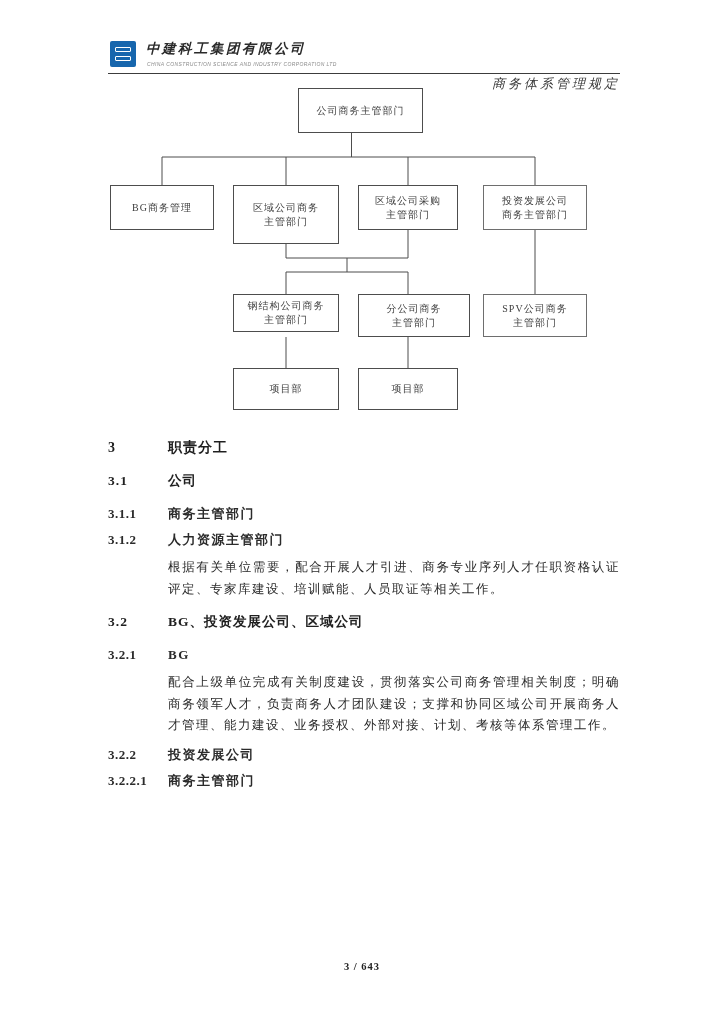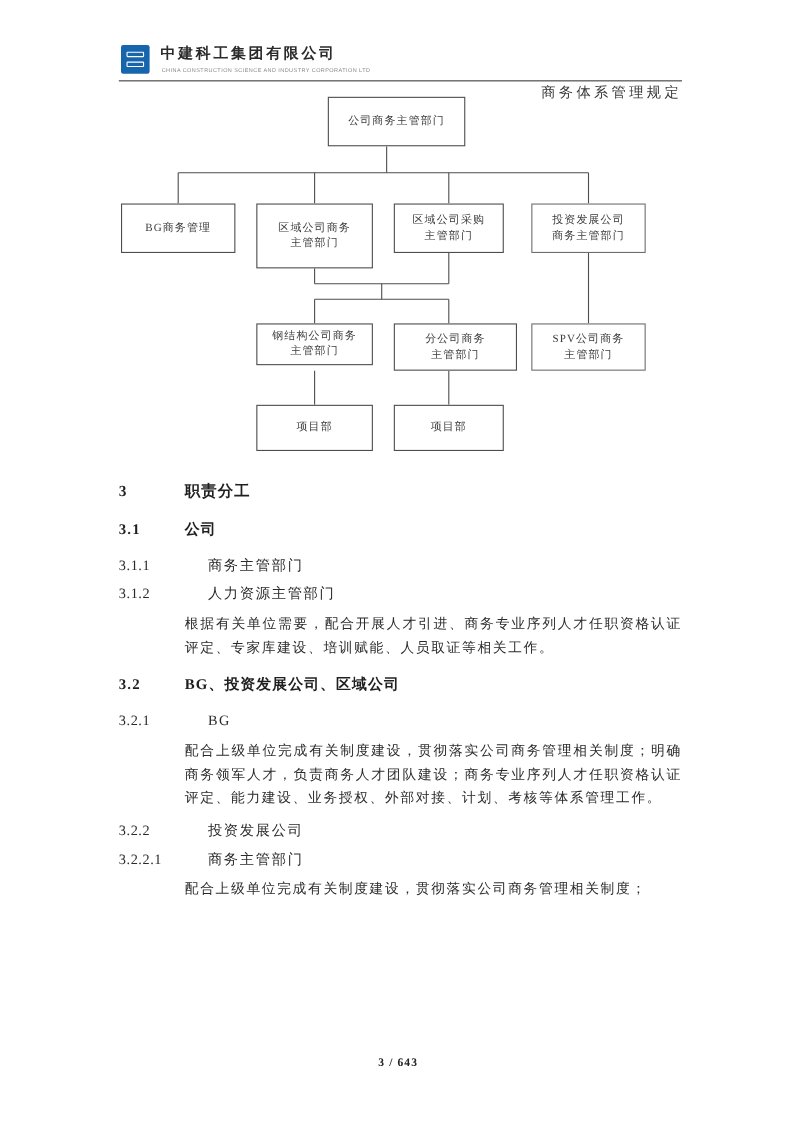--- a/index.html
+++ b/index.html
@@ -6,21 +6,21 @@
   .page {
     position: relative;
     width: 724px; height: 1024px;
     background: #ffffff;
     font-family: "Liberation Serif", "DejaVu Serif", serif;
     color: #1f1f1f;
     overflow: hidden;
   }
 
   
-  .hdr { position: absolute; left: 108px; top: 38px; right: 104px; height: 36px; }
+  .hdr { position: absolute; left: 108px; top: 38px; right: 104px; height: 36px; font-style: italic; }
   .hdr-rule { position: absolute; left: 108px; top: 73px; width: 512px; height: 1px; background: #3c3c3c; }
   .logo {
     position: absolute; left: 2px; top: 3px;
     width: 26px; height: 26px; background: #1766ad; border-radius: 2px;
     display: flex; align-items: center; justify-content: center;
   }
   .logo-mark { width: 16px; height: 14px; display:flex; flex-direction:column; justify-content:space-between; }
   .logo-mark i { display:block; height: 5px; border: 1px solid #ffffff; border-radius:1px; box-sizing: border-box; }
   .co-cn {
     position: absolute; left: 38px; top: 2px;
@@ -57,21 +57,21 @@
   .cb7 { left: 393px; top: 209px; width: 104px; height: 43px; border-color:#6e6e6e; }
   .cb8 { left: 143px; top: 283px; width: 106px; height: 42px; }
   .cb9 { left: 268px; top: 283px; width: 100px; height: 42px; }
 
   
   .content { position: absolute; left: 108px; top: 439px; width: 512px; }
   .h { display: flex; }
   .h .num { width: 60px; flex: 0 0 60px; }
   .h1 { font-size: 14px; font-weight: bold; line-height: 18px; margin-bottom: 15px; letter-spacing: 1px; }
   .h2 { font-size: 13.5px; font-weight: bold; line-height: 17px; margin-bottom: 16px; letter-spacing: 1px; }
-  .h3 { font-size: 13px; font-weight: normal; line-height: 17px; margin-bottom: 9px; letter-spacing: 1.5px; color:#2b2b2b;gap:21px; }
+  .h3 { font-size: 13px; font-weight: bold; line-height: 17px; margin-bottom: 9px; letter-spacing: 1.5px; color:#2b2b2b; }
   .h3 .num { letter-spacing: 0.5px; }
   .para {
     margin: 0 0 13px 60px; width: 452px;
     font-size: 12.5px; line-height: 21.5px; letter-spacing: 1.5px;
     text-align: justify; color: #2b2b2b;
   }
   .para.tight { margin-bottom: 9px; }
 
   
   .footer {
@@ -162,30 +162,29 @@
 
     <div class="h h2">
       <span class="num">3.2</span>
       <span class="ttl">BG、投资发展公司、区域公司</span>
     </div>
 
     <div class="h h3">
       <span class="num">3.2.1</span>
       <span class="ttl">BG</span>
     </div>
-    <p class="para tight">配合上级单位完成有关制度建设，贯彻落实公司商务管理相关制度；明确商务领军人才，负责商务人才团队建设；商务专业序列人才任职资格认证评定、能力建设、业务授权、外部对接、计划、考核等体系管理工作。</p>
+    <p class="para tight">配合上级单位完成有关制度建设，贯彻落实公司商务管理相关制度；明确商务领军人才，负责商务人才团队建设；支撑和协同区域公司开展商务人才管理、能力建设、业务授权、外部对接、计划、考核等体系管理工作。</p>
 
     <div class="h h3">
       <span class="num">3.2.2</span>
       <span class="ttl">投资发展公司</span>
     </div>
 
     <div class="h h3">
       <span class="num">3.2.2.1</span>
       <span class="ttl">商务主管部门</span>
     </div>
-    <p class="para">配合上级单位完成有关制度建设，贯彻落实公司商务管理相关制度；</p>
 
   </div>
 
   <div class="footer">3 / 643</div>
 
 </div>
 
 </body></html>

